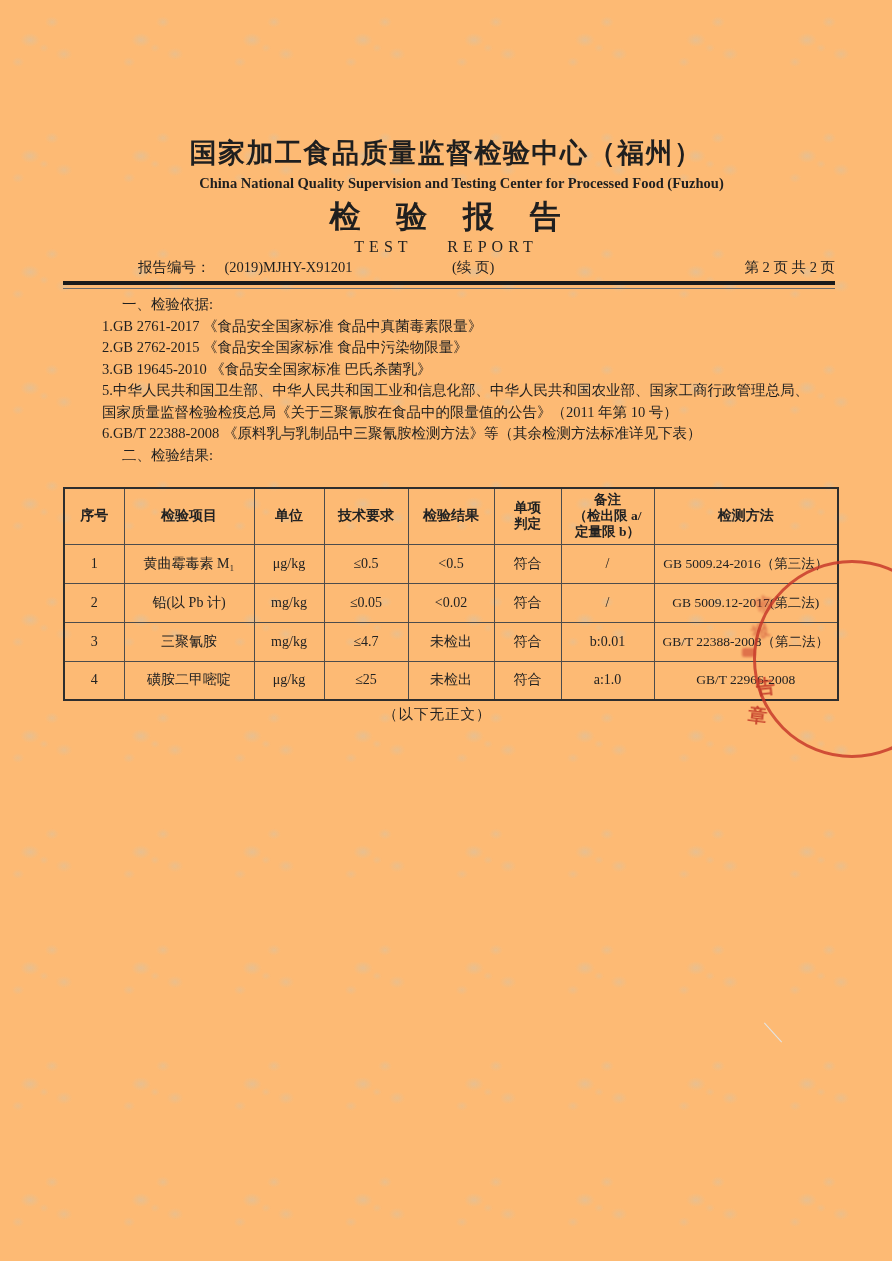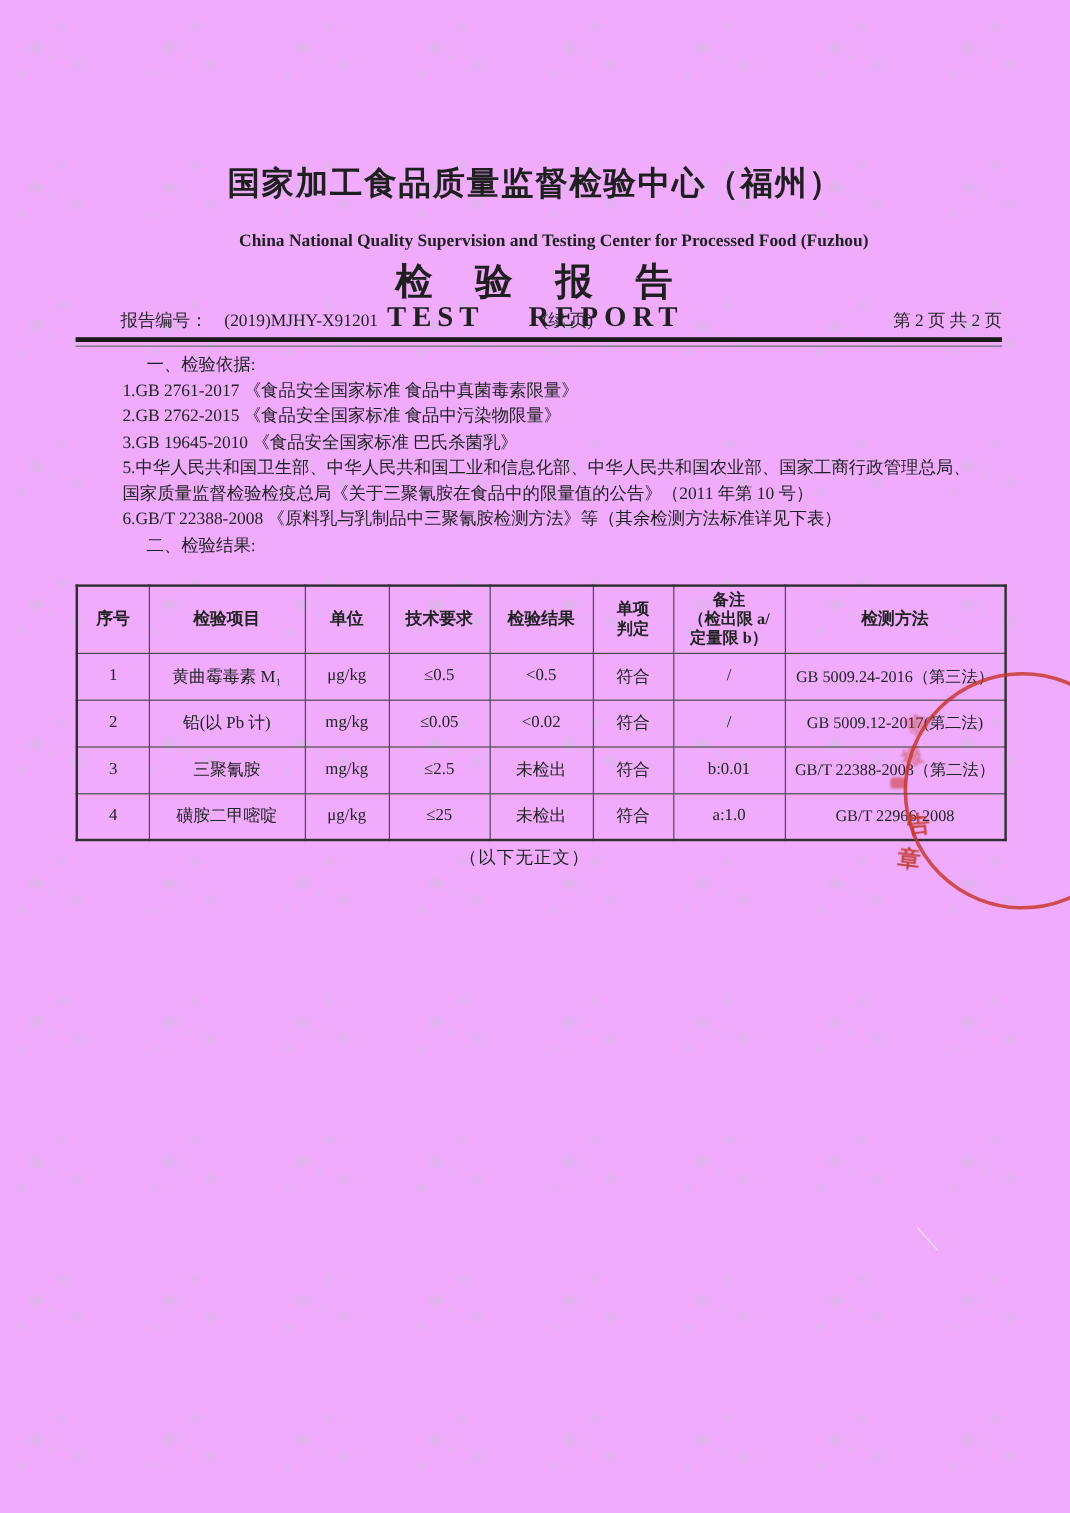--- a/index.html
+++ b/index.html
@@ -1,46 +1,46 @@
 <!DOCTYPE html>
 <html><head>
 <meta charset="utf-8">
 <style>
   html,body{margin:0;padding:0;background:#e9e9e9;}
   .page{
     position:relative;
     width:892px;height:1261px;
     margin:0 auto;
-    background:#f0abfc;
+    background:#fdba74;
     overflow:hidden;
     font-family:"Liberation Serif","DejaVu Serif",serif;
     color:#1f1f1f;
   }
   .watermark{
     position:absolute;inset:0;
     background-image:
       radial-gradient(14px 10px at 30px 40px, rgba(186,202,202,.32), transparent 70%),
       radial-gradient(10px 8px at 52px 22px, rgba(186,202,202,.26), transparent 70%),
       radial-gradient(9px 7px at 18px 62px, rgba(186,202,202,.22), transparent 70%),
       radial-gradient(12px 9px at 64px 54px, rgba(186,202,202,.26), transparent 70%),
       radial-gradient(7px 6px at 44px 48px, rgba(186,202,202,.20), transparent 70%);
     background-size:111px 116px;
     pointer-events:none;
   }
   
   .hdr{position:absolute;top:136px;left:0;width:100%;text-align:center;}
   .org-cn{font-size:27px;font-weight:bold;letter-spacing:1.5px;line-height:34px;}
-  .org-en{font-size:14.5px;font-weight:bold;line-height:22px;margin-top:20px;padding-left:31px;}
+  .org-en{font-size:14.5px;font-weight:bold;line-height:22px;margin-top:2px;padding-left:31px;}
   .doc-cn{font-size:31px;font-weight:bold;word-spacing:24px;letter-spacing:2px;line-height:38px;margin-top:4px;}
-  .doc-en{font-size:24px;font-weight:bold;letter-spacing:5px;word-spacing:26px;line-height:22px;}
+  .doc-en{font-size:16px;font-weight:normal;letter-spacing:5px;word-spacing:26px;line-height:22px;}
   .report-line{
     position:absolute;top:258px;left:63px;width:772px;
     display:flex;align-items:baseline;font-size:14.5px;
   }
-  .report-line .l{flex:1.2;text-align:center;white-space:nowrap;}
+  .report-line .l{flex:1.2;text-align:right;white-space:nowrap;}
   .report-line .c{flex:1;text-align:center;white-space:nowrap;}
   .report-line .r{flex:1;text-align:right;white-space:nowrap;}
   .rpt-no{margin-left:14px;}
   .rule{
     position:absolute;top:281px;left:63px;width:772px;height:3px;
     border-top:4px solid #1b1b1b;border-bottom:1px solid #6d6d6d;
   }
   
   .bodytext{
     position:absolute;top:294px;left:102px;width:712px;
@@ -170,21 +170,21 @@
         <td>≤0.05</td>
         <td>&lt;0.02</td>
         <td>符合</td>
         <td>/</td>
         <td class="c-method">GB 5009.12-2017(第二法)</td>
       </tr>
       <tr>
         <td>3</td>
         <td class="c-item">三聚氰胺</td>
         <td>mg/kg</td>
-        <td>≤2.5</td>
+        <td>≤4.7</td>
         <td>未检出</td>
         <td>符合</td>
         <td>b:0.01</td>
         <td class="c-method">GB/T 22388-2008（第二法）</td>
       </tr>
       <tr>
         <td>4</td>
         <td class="c-item">磺胺二甲嘧啶</td>
         <td>μg/kg</td>
         <td>≤25</td>

